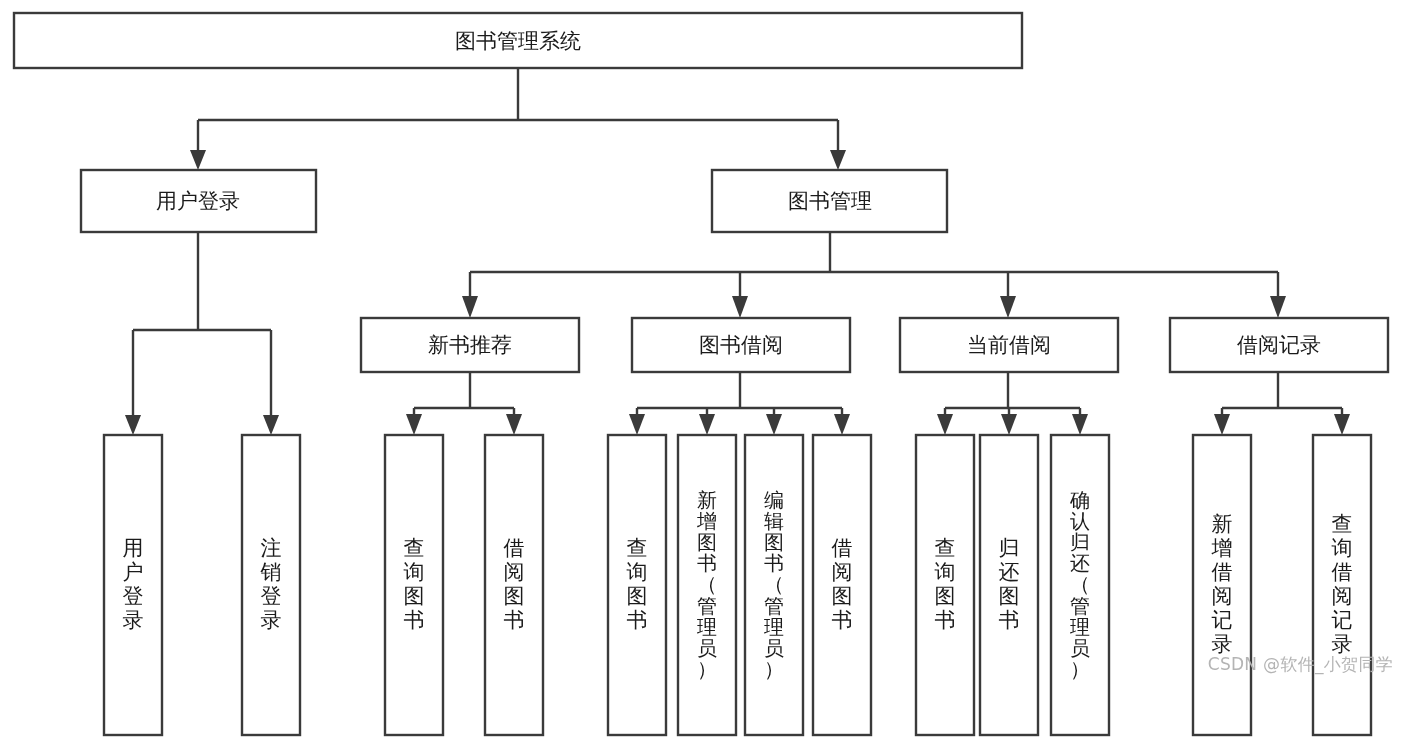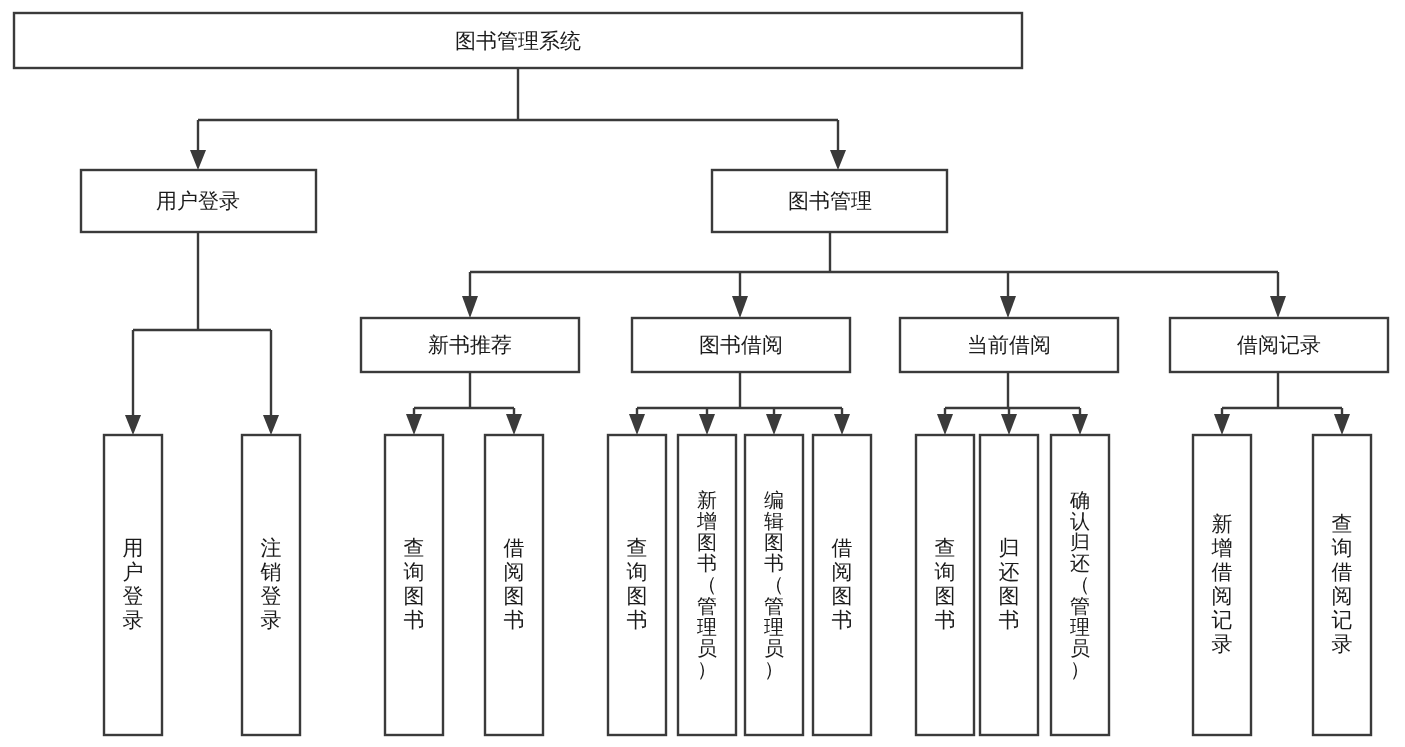--- a/index.html
+++ b/index.html
@@ -224,14 +224,15 @@
   <div class="leaf-label tight" style="left:745px; top:435px; width:58px; height:300px;"><span>编</span><span>辑</span><span>图</span><span>书</span><span>（</span><span>管</span><span>理</span><span>员</span><span>）</span></div>
   <div class="leaf-label" style="left:813px; top:435px; width:58px; height:300px;"><span>借</span><span>阅</span><span>图</span><span>书</span></div>
 
   <div class="leaf-label" style="left:916px; top:435px; width:58px; height:300px;"><span>查</span><span>询</span><span>图</span><span>书</span></div>
   <div class="leaf-label" style="left:980px; top:435px; width:58px; height:300px;"><span>归</span><span>还</span><span>图</span><span>书</span></div>
   <div class="leaf-label tight" style="left:1051px; top:435px; width:58px; height:300px;"><span>确</span><span>认</span><span>归</span><span>还</span><span>（</span><span>管</span><span>理</span><span>员</span><span>）</span></div>
 
   <div class="leaf-label" style="left:1193px; top:435px; width:58px; height:300px;"><span>新</span><span>增</span><span>借</span><span>阅</span><span>记</span><span>录</span></div>
   <div class="leaf-label" style="left:1313px; top:435px; width:58px; height:300px;"><span>查</span><span>询</span><span>借</span><span>阅</span><span>记</span><span>录</span></div>
 
+  <div id="watermark">CSDN @软件_小贺同学</div>
 
 </div>
 
 </body></html>

